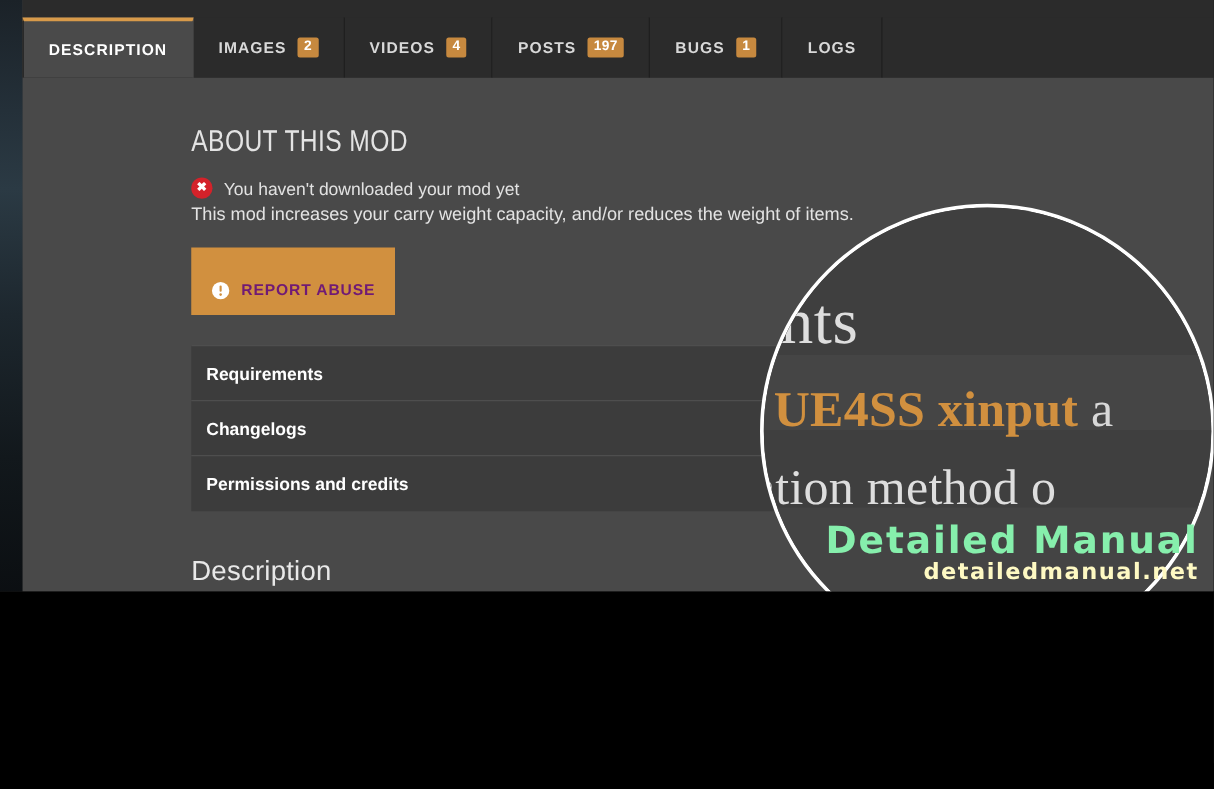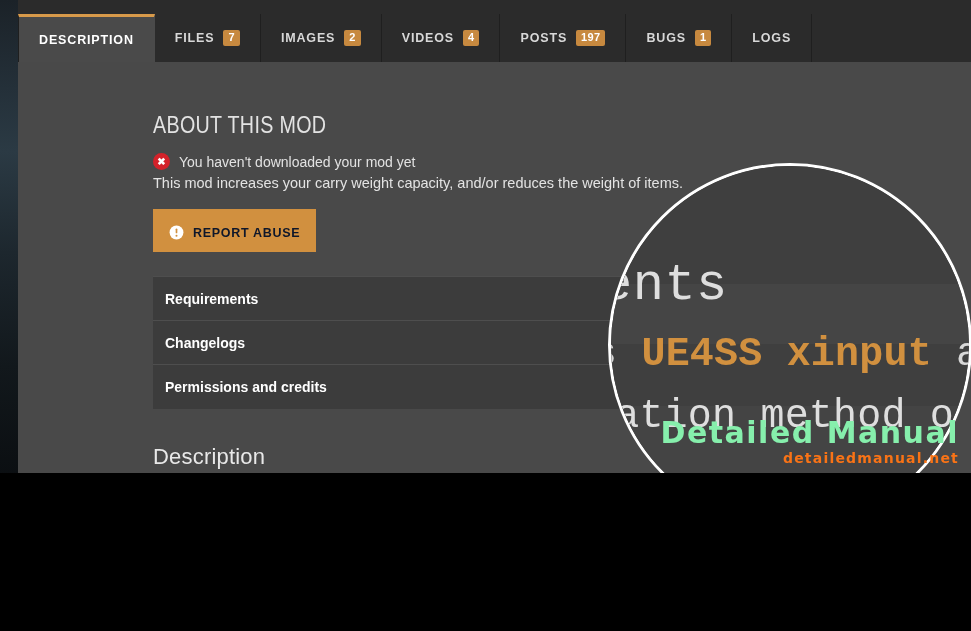--- a/index.html
+++ b/index.html
@@ -93,21 +93,21 @@
 
   
   .content {
     position: absolute;
     left: 18px; top: 62px;
     width: 953px; height: 569px;
     background: #494949;
     z-index: 1;
   }
 
-  .inner { position: absolute; left: 135px; top: 15px; width: 818px; }
+  .inner { position: absolute; left: 135px; top: 4px; width: 818px; }
 
   .about-title {
     margin-top: 34px;
     color: #e3e3e3;
     font-size: 24px;
     font-weight: 400;
     letter-spacing: 0.4px;
     font-family: "Liberation Sans Narrow", "Liberation Sans", sans-serif;
     transform: scaleX(0.82);
     transform-origin: left center;
@@ -136,30 +136,30 @@
 
   .lede {
     margin-top: 12px;
     color: #e4e4e4;
     font-size: 14.5px;
   }
 
   .btn {
     margin-top: 16px;
     display: inline-flex;
-    align-items: center;
+    align-items: flex-start;
     gap: 9px;
     background: #d1903f;
-    color: #0f172a;
+    color: #701a75;
     border: none;
     font-family: "Liberation Sans", sans-serif;
     font-size: 12.5px;
     font-weight: 700;
     letter-spacing: 0.7px;
-    padding: 16px 16px 12px;
+    padding: 27px 16px 12px;
     cursor: pointer;
   }
   .btn .ico { display: inline-flex; align-items: center; }
   .btn-row { display: block; }
 
   .accordion {
     margin-top: 24px;
     width: 660px;
     background: #3c3c3c;
     border-top: 1px solid #4e4e4e;
@@ -212,23 +212,22 @@
   
   .mag-band {
     position: absolute;
     left: 0; width: 364px;
     background: #434343;
   }
   .mag-text {
     position: absolute;
     color: #e4e4e4;
     white-space: nowrap;
-    font-family: Liberation Mono, monospace;
+    font-family: Liberation Serif, serif;
     filter: blur(0.55px);
-    margin-top: 28px;
   }
   .mag-t1 { left: -10px; top: 62px; font-size: 52px; letter-spacing: 0.5px; color: #dedede; }
   .mag-t2 { left: -18px; top: 138px; font-size: 40px; font-weight: 700; letter-spacing: 0.2px; }
   .mag-t2 .o { color: #d1903f; }
   .mag-t2 .g { color: #d8d8d8; font-weight: 400; }
   .mag-t3 { left: -20px; top: 200px; font-size: 40px; letter-spacing: 0.2px; color: #dedede; }
 
   
   .ring-small {
     position: absolute;
@@ -252,44 +251,40 @@
     font-family: "DejaVu Sans", sans-serif;
   }
   .wm-main {
     color: #86efac;
     font-size: 30px;
     font-weight: 700;
     letter-spacing: 1.5px;
     line-height: 32px;
   }
   .wm-sub {
-    color: #f97316;
-    font-size: 14px;
+    color: #fef9c3;
+    font-size: 18px;
     font-weight: 700;
     letter-spacing: 1.2px;
     line-height: 18px;
   }
 </style>
 </head>
 <body>
 
 <div id="page">
 
   <div class="bg-strip"></div>
 
   <div class="tabbar">
 
     <div class="tab active">
       <span>DESCRIPTION</span>
     </div>
 
-    <div class="tab">
-      <span>FILES</span>
-      <span class="badge">7</span>
-    </div>
 
     <div class="tab">
       <span>IMAGES</span>
       <span class="badge">2</span>
     </div>
 
     <div class="tab">
       <span>VIDEOS</span>
       <span class="badge">4</span>
     </div>

